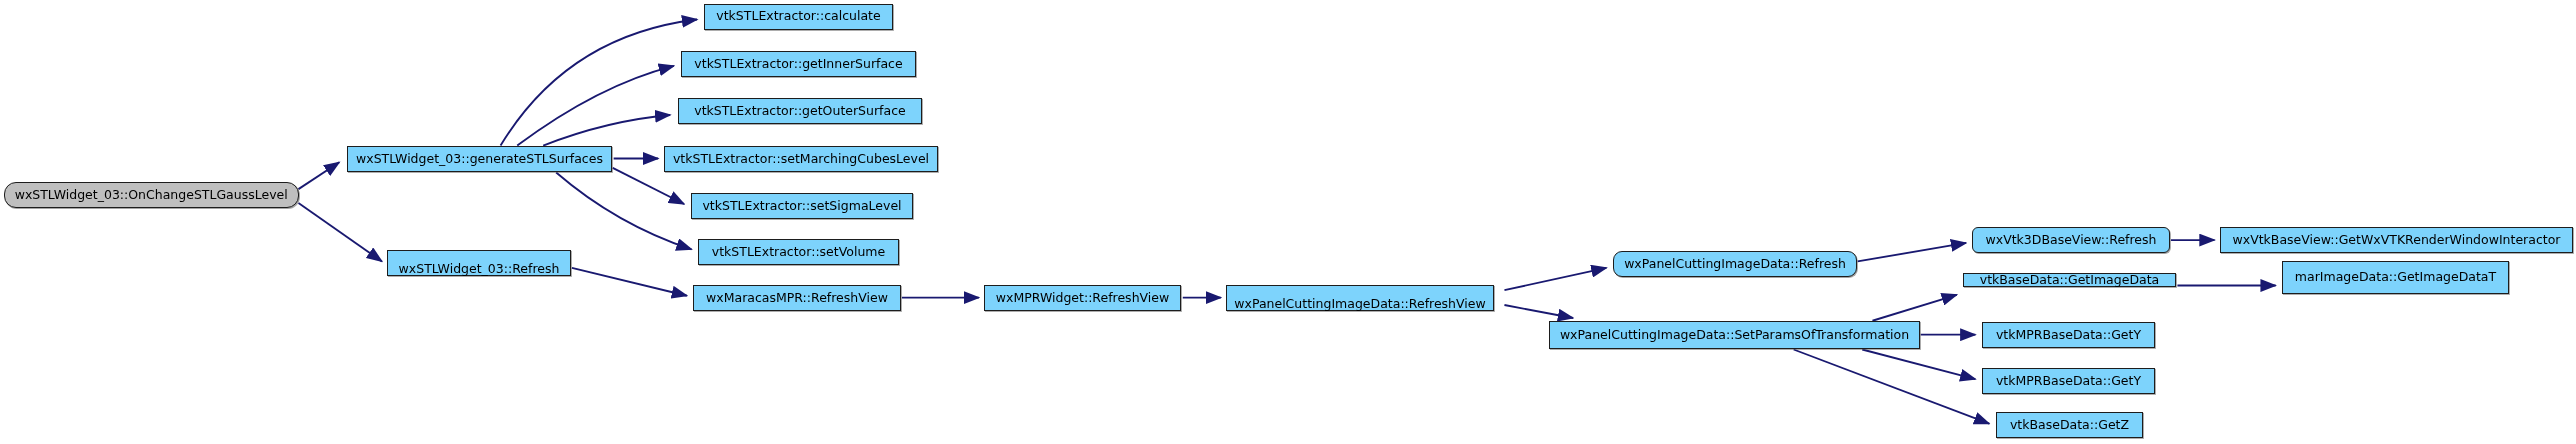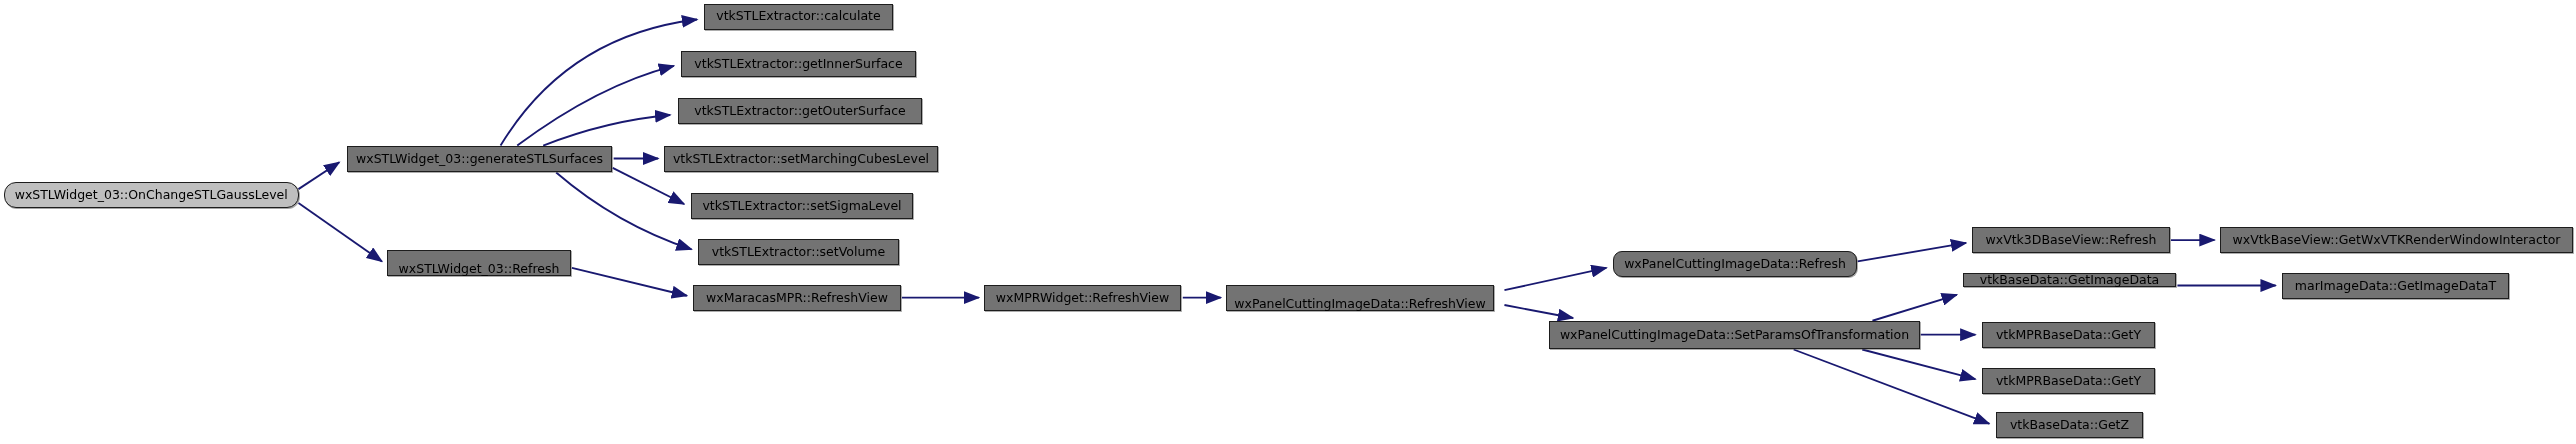--- a/index.html
+++ b/index.html
@@ -8,21 +8,21 @@
     background:#ffffff;
     font-family:"DejaVu Sans","Liberation Sans",sans-serif;
     overflow:hidden;
   }
   .canvas{position:relative;width:2576px;height:445px;}
   #edge-layer{position:absolute;left:0;top:0;}
   .node{
     position:absolute;
     box-sizing:border-box;
     border:1.9px solid #1d1d1d;
-    background:#737373;
+    background:#7dd3fc;
     display:flex;align-items:center;justify-content:center;
     font-size:12.5px;
     color:#000000;
     white-space:nowrap;
     line-height:1;
     box-shadow:0.9px 0.9px 0 rgba(90,90,90,.55);
     cursor:pointer;
   }
   .node.highlight{
     background:#bfbfbf;
@@ -99,36 +99,36 @@
       </div>
       <div class="node" style="left: 1226px; top: 285px; width: 268px; height: 26px; align-items: flex-end;">
         <span>wxPanelCuttingImageData::RefreshView</span>
       </div>
       <div class="node" style="left: 1613px; top: 251px; width: 244px; height: 26px; border-radius: 9px;">
         <span>wxPanelCuttingImageData::Refresh</span>
       </div>
       <div class="node" style="left: 1549px; top: 321px; width: 371px; height: 28px;">
         <span>wxPanelCuttingImageData::SetParamsOfTransformation</span>
       </div>
-      <div class="node" style="left: 1972px; top: 227px; width: 198px; height: 26px;">
+      <div class="node" style="left: 1972px; top: 227px; width: 198px; height: 26px; border-radius: 6px;">
         <span>wxVtk3DBaseView::Refresh</span>
       </div>
       <div class="node" style="left: 1963px; top: 273px; width: 213px; height: 14px;">
         <span>vtkBaseData::GetImageData</span>
       </div>
       <div class="node" style="left: 1982px; top: 322px; width: 173px; height: 26px;">
         <span>vtkMPRBaseData::GetY</span>
       </div>
       <div class="node" style="left: 1982px; top: 368px; width: 173px; height: 26px;">
         <span>vtkMPRBaseData::GetY</span>
       </div>
       <div class="node" style="left: 1996px; top: 412px; width: 147px; height: 26px; text-align: center;">
         <span>vtkBaseData::GetZ</span>
       </div>
       <div class="node" style="left: 2220px; top: 227px; width: 353px; height: 26px;">
         <span>wxVtkBaseView::GetWxVTKRenderWindowInteractor</span>
       </div>
-      <div class="node" style="left: 2282px; top: 273px; width: 227px; height: 26px;">
+      <div class="node" style="left: 2282px; top: 261px; width: 227px; height: 33px;">
         <span>marImageData::GetImageDataT</span>
       </div>
     </div>
 </div>
 
 
 </body></html>

